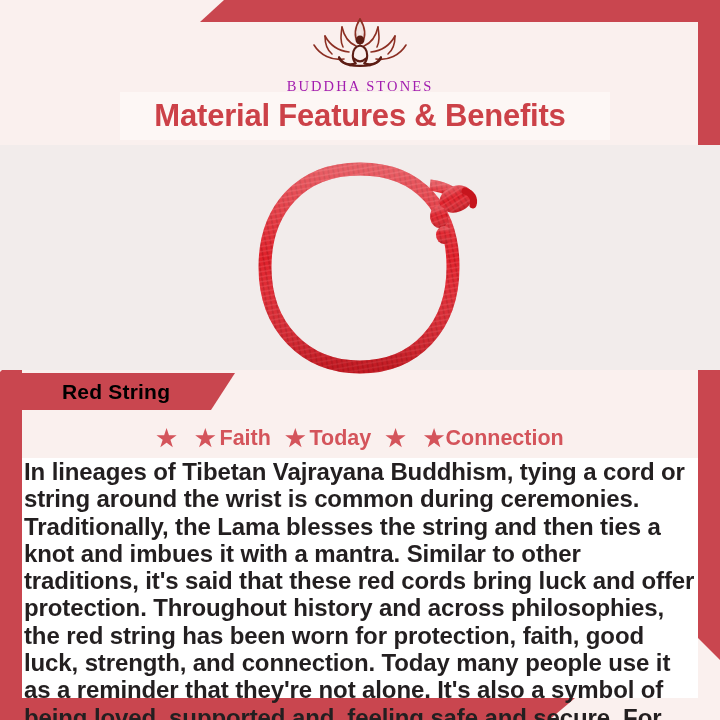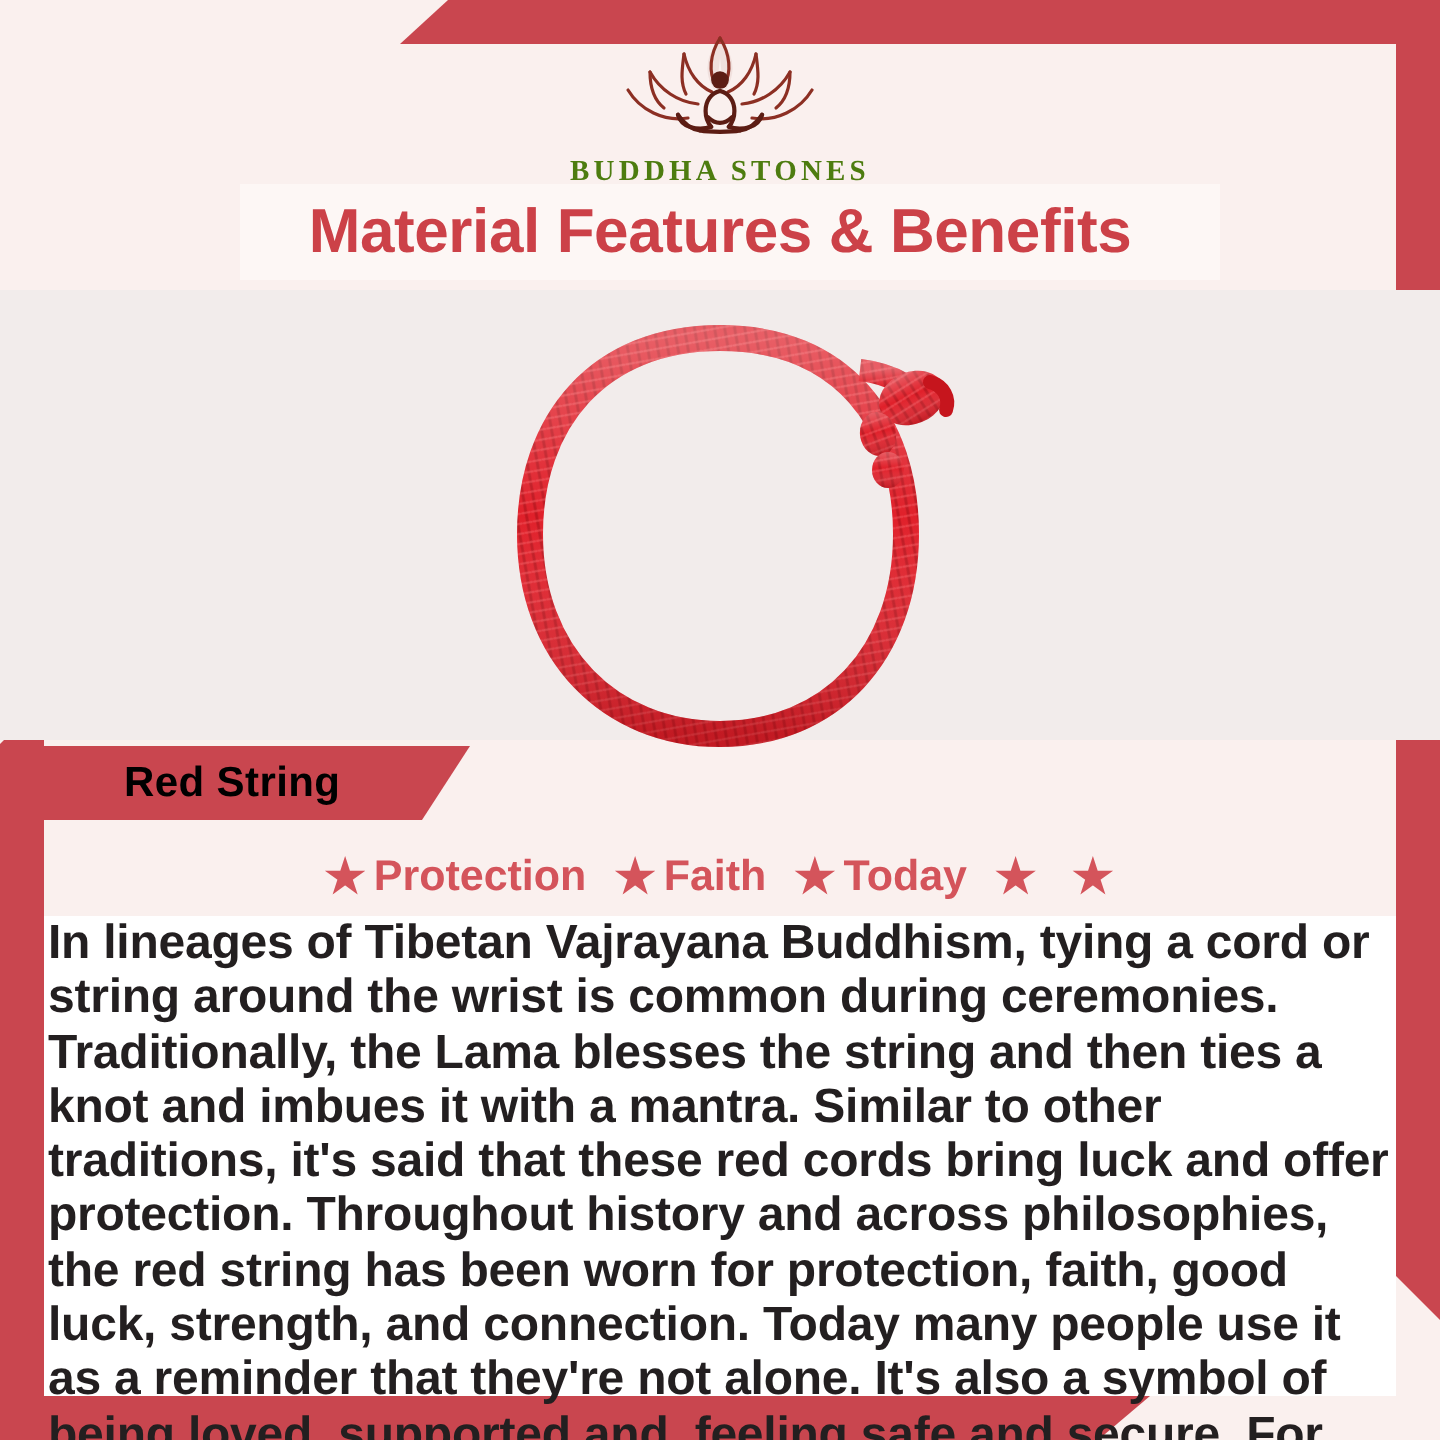--- a/index.html
+++ b/index.html
@@ -68,22 +68,22 @@
   .logo-mark {
     display: block;
     margin: 0 auto;
   }
   .logo-wordmark {
     display: block;
     margin-top: 2px;
     font-family: "Liberation Serif", serif;
     font-size: 14.5px;
     letter-spacing: 2.1px;
-    color: #4d7c0f;
-    font-weight: 700;
+    color: #a21caf;
+    font-weight: 400;
   }
 
   
   .title-band {
     position: absolute;
     top: 92px;
     left: 120px;
     width: 490px;
     height: 48px;
     background: #fdf7f5;
@@ -288,34 +288,34 @@
       </g>
     </svg>
   </div>
 
   <div class="ribbon"></div>
   <div class="ribbon-label">Red String</div>
 
   <div class="benefits-row">
     <span class="benefit">
       <span class="star">★</span>
-      <span>Protection</span>
     </span>
     <span class="benefit">
       <span class="star">★</span>
       <span>Faith</span>
     </span>
     <span class="benefit">
       <span class="star">★</span>
       <span>Today</span>
     </span>
     <span class="benefit">
       <span class="star">★</span>
     </span>
     <span class="benefit tight">
       <span class="star">★</span>
+      <span>Connection</span>
     </span>
   </div>
 
   <div class="desc-panel"></div>
   <div class="desc-text">In lineages of Tibetan Vajrayana Buddhism, tying a cord or string around the wrist is common during ceremonies. Traditionally, the Lama blesses the string and then ties a knot and imbues it with a mantra. Similar to other traditions, it's said that these red cords bring luck and offer protection. Throughout history and across philosophies, the red string has been worn for protection, faith, good luck, strength, and connection. Today many people use it as a reminder that they're not alone. It's also a symbol of being loved, supported and, feeling safe and secure. For others, it's a prompt to stay positive while facing any adversity.</div>
 
 </div>
 
 </body></html>

